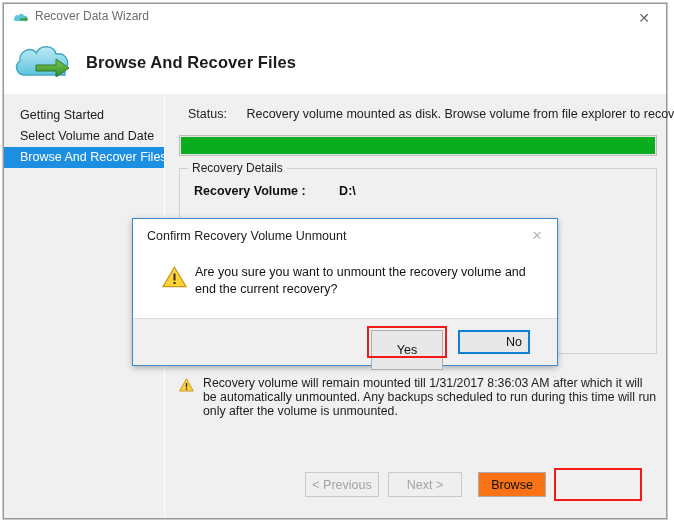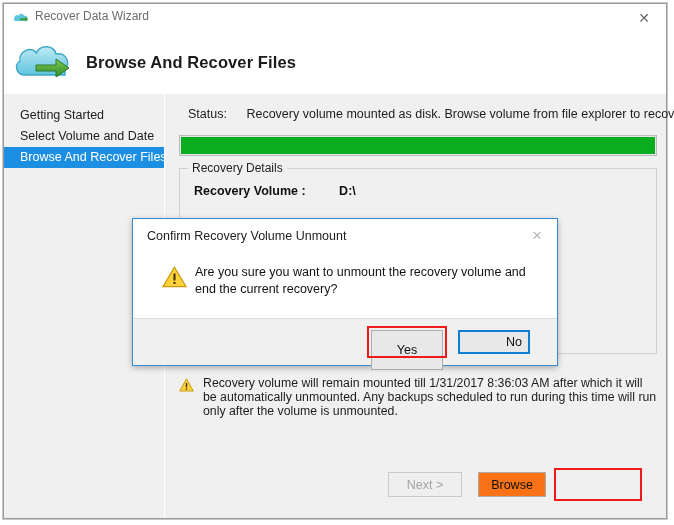--- a/index.html
+++ b/index.html
@@ -410,20 +410,21 @@
           <svg width="15" height="14" viewBox="0 0 15 14">
             <path d="M7.5 0.8 L14.3 13 L0.7 13 Z" fill="#ffd23b" stroke="#c89a10" stroke-width="1"></path>
             <rect x="6.8" y="5" width="1.4" height="4.4" fill="#3a2c00"></rect>
             <rect x="6.8" y="10.3" width="1.4" height="1.4" fill="#3a2c00"></rect>
           </svg>
         </span>
         <div id="warn-text">Recovery volume will remain mounted till 1/31/2017 8:36:03 AM after which it will be automatically unmounted. Any backups scheduled to run during this time will run only after the volume is unmounted.</div>
       </div>
 
       <div id="footer">
+        <div class="btn disabled" id="btn-previous">&lt; Previous</div>
         <div class="btn disabled" id="btn-next">Next &gt;</div>
         <div class="btn" id="btn-browse">Browse</div>
         <div id="annot-unmount" style="border-color: rgb(242, 25, 25);"></div>
       </div>
 
     </div>
   </div>
 
   <div id="modal">
     <div id="modal-title">Confirm Recovery Volume Unmount</div>

